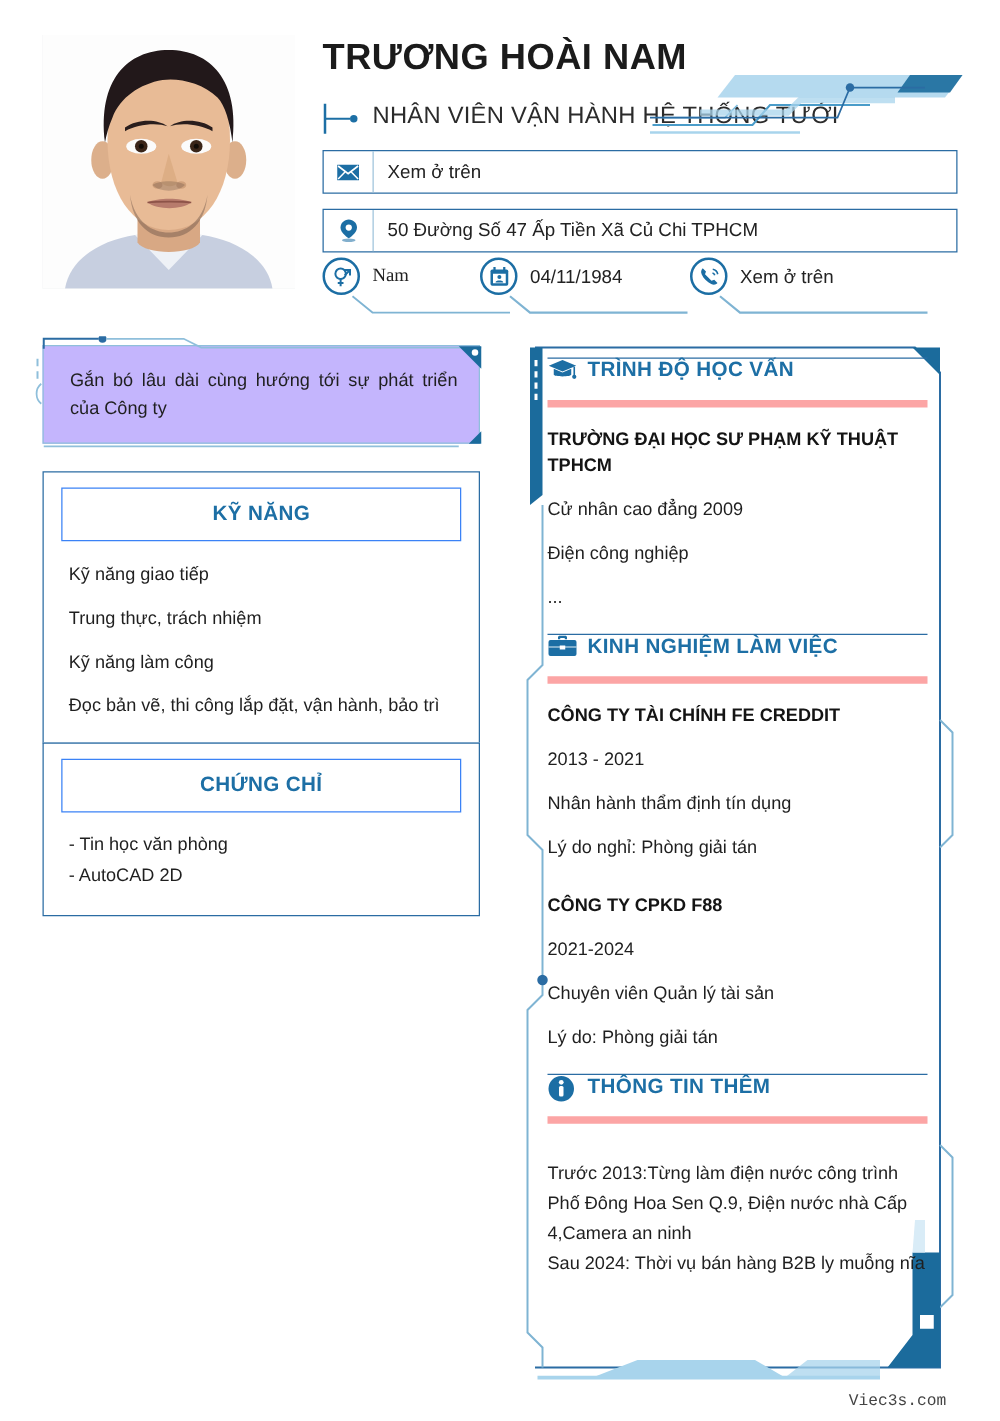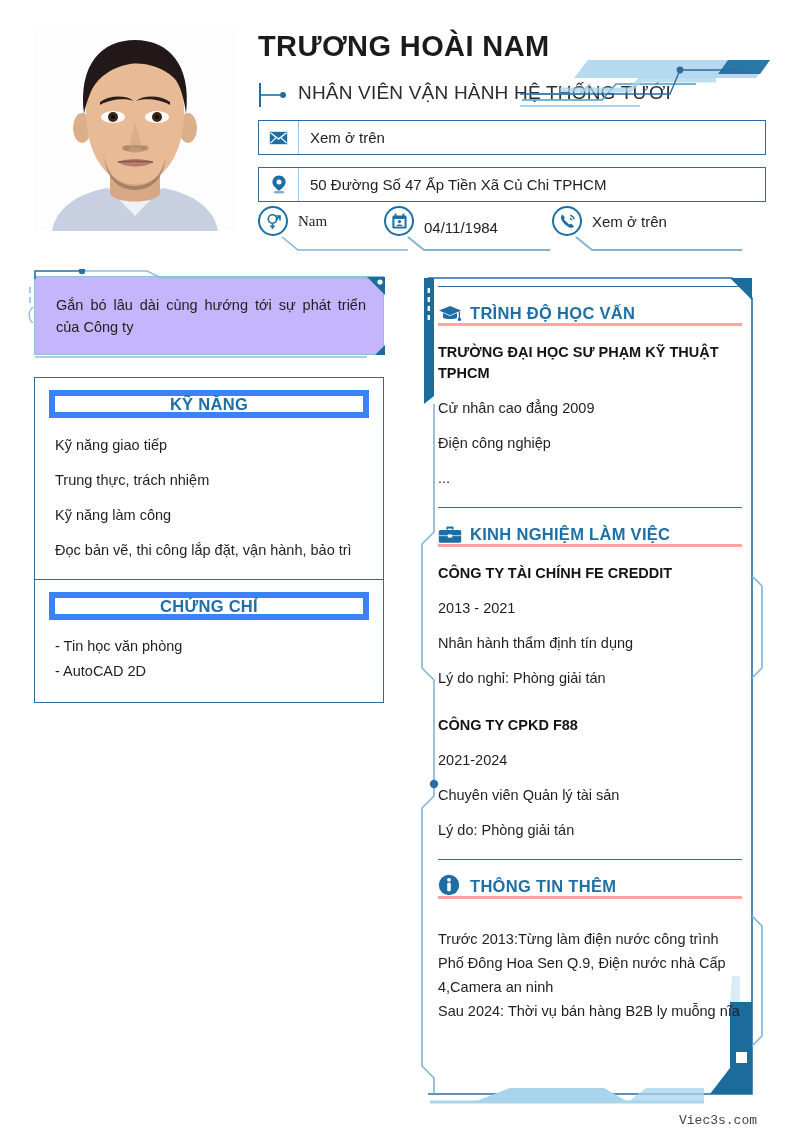--- a/index.html
+++ b/index.html
@@ -49,21 +49,21 @@
 
   .chips { position:absolute; left:258px; top:206px; width:510px; height:48px; }
   .chip { position:absolute; top:0; display:flex; align-items:center; }
   .chip-ico {
     width:30px; height:30px; border-radius:50%;
     border:2px solid #1c6ea4; display:flex; align-items:center; justify-content:center;
     background:#fff;
   }
   .chip-txt { margin-left:10px; font-size:15px; color:#222; white-space:nowrap; }
   .chip-a { left:0;font-family:Liberation Serif, serif; }
-  .chip-b { left:126px;align-items:flex-end; }
+  .chip-b { left:126px; }
   .chip-c { left:294px; }
   .chip-tails { position:absolute; left:0; top:0; width:512px; height:48px; }
 
   
   .left-col { position:absolute; left:34px; top:276px; width:350px; }
 
   .objective {
     position:relative; width:350px; height:79px;
     border:1px solid #8fbfdb; background:#c4b5fd;
   }
@@ -71,44 +71,44 @@
     position:absolute; left:21px; top:17px; width:310px;
     font-size:14.5px; line-height:22px; color:#1f1f1f; text-align:justify;
   }
   .obj-deco { position:absolute; left:-8px; top:-8px; width:366px; height:95px; pointer-events:none; }
 
   .panel { position:relative; width:350px; border:1px solid #2b6ca3; background:#fff; }
   .panel-skills { margin-top:22px; }
   .panel-cert { margin-top:-1px; }
 
   .panel-title {
-    margin:12px 14px 0 14px; height:28px;
-    border:6px solid #3b82f6;
+    margin:12px 14px 0 14px; height:43px;
+    border:1px solid #3b82f6;
     display:flex; align-items:center; justify-content:center;
     color:#1d6fa5; font-size:16.5px; font-weight:bold; letter-spacing:.3px;
   }
   .panel-body { padding:16px 20px 18px 20px; }
   .skill-item {
     font-size:14.5px; line-height:22px; color:#1f1f1f;
     margin-bottom:13px; text-align:justify;
   }
   .skill-item:last-child { margin-bottom:0; }
   .cert-body { padding:14px 20px 18px 20px; }
   .cert-item { font-size:14.5px; line-height:25px; color:#1f1f1f; }
 
   
   .right-col { position:absolute; left:414px; top:276px; width:352px; height:836px; }
   .right-frame { position:absolute; left:0; top:0; width:352px; height:836px; }
   .right-inner { position:absolute; left:24px; top:10px; width:304px; }
 
   .sec { position:relative; }
   .sec-head {
     position:relative; height:40px;
-    border-top:1px solid #2b6ca3; border-bottom:3px solid #fca5a5;
-    display:flex; align-items:flex-end;
+    border-top:1px solid #2b6ca3; border-bottom:6px solid #fca5a5;
+    display:flex; align-items:flex-start;
   }
   .sec-ico { width:32px; display:flex; align-items:center; justify-content:flex-start; }
   .sec-label {
     color:#1d6fa5; font-size:16.5px; font-weight:bold; letter-spacing:.3px;
   }
   .sec-body { padding:16px 0 4px 0; }
   .entry-title {
     font-size:14.5px; font-weight:bold; line-height:21px; color:#141414;
     margin-bottom:14px;
   }

